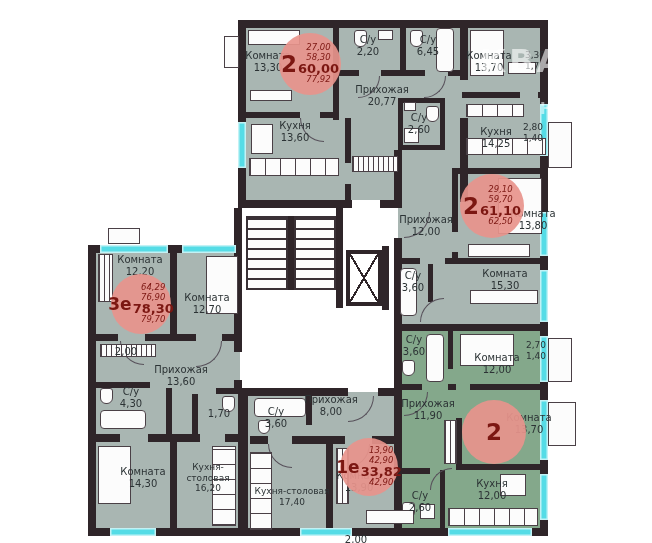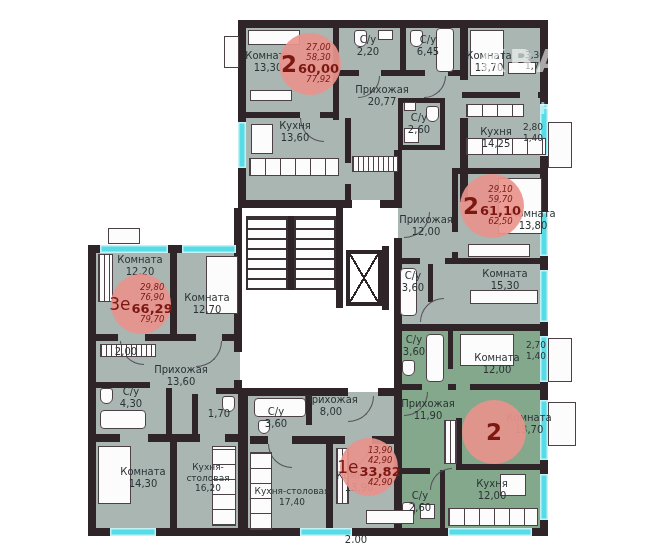--- a/index.html
+++ b/index.html
@@ -21,21 +21,21 @@
   .arc{position:absolute;border:1.5px solid #57505a;box-sizing:border-box;background:transparent;}
   .arc-a{border-radius:0 0 0 100%;border-top:none;border-right:none;}
   .arc-b{border-radius:0 0 100% 0;border-top:none;border-left:none;}
   .arc-c{border-radius:100% 0 0 0;border-bottom:none;border-right:none;}
   .rlabel{position:absolute;text-align:center;color:#2c3335;font-size:10px;line-height:11.5px;}
   .rlabel span{display:block;}
   .small9{font-size:9px;line-height:10.5px;}
   .badge{position:absolute;border-radius:50%;background:rgba(232,148,140,.92);
          display:flex;align-items:center;justify-content:center;color:#7c1712;gap:1px;}
   .bnum{font-size:23px;font-weight:bold;}
-  .bnum-sm{font-size:17px;font-weight:normal;}
+  .bnum-sm{font-size:17px;font-weight:bold;}
   .bcol{display:flex;flex-direction:column;align-items:center;font-size:8.5px;line-height:9.5px;}
   .bcol b{font-size:13px;line-height:13px;}
   .wm{position:absolute;color:rgba(255,255,255,.6);font-weight:bold;white-space:nowrap;}
 </style>
 </head>
 <body>
 
 <div id="plan">
 
   <div class="fill" style="left:242px;top:24px;width:306px;height:176px;background:#a9b6b2;"></div>
@@ -342,23 +342,23 @@
     <span class="bcol">
         <i>29,10</i>
         <i>59,70</i>
         <b>61,10</b>
         <i>62,50</i>
       </span>
   </div>
   <div class="badge" style="left:111px;top:274px;width:60px;height:60px;">
     <span class="bnum-sm">3е</span>
     <span class="bcol">
-        <i>29,80</i>
+        <i>64,29</i>
         <i>76,90</i>
-        <b>66,29</b>
+        <b>78,30</b>
         <i>79,70</i>
       </span>
   </div>
   <div class="badge" style="left:340px;top:438px;width:58px;height:58px;">
     <span class="bnum-sm">1е</span>
     <span class="bcol">
         <i>13,90</i>
         <i>42,90</i>
         <b>33,82</b>
         <i>42,90</i>

